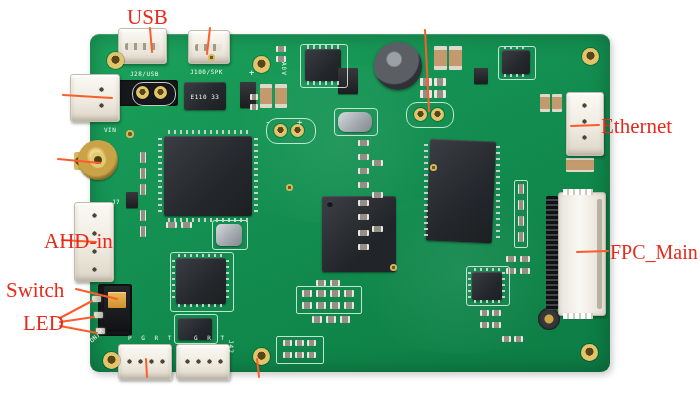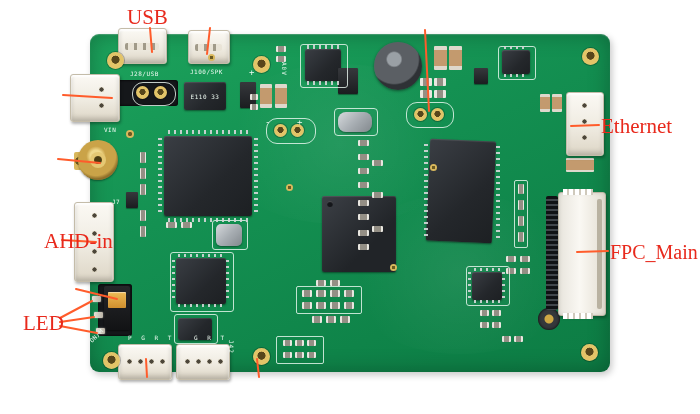--- a/index.html
+++ b/index.html
@@ -314,16 +314,17 @@
       <line x1="60" y1="326" x2="97" y2="333"></line>
       <line x1="147" y1="377" x2="146" y2="359"></line>
       <line x1="259" y1="377" x2="257" y2="359"></line>
       <line x1="599" y1="125" x2="571" y2="126"></line>
       <line x1="608" y1="251" x2="577" y2="252"></line>
     </g>
   </svg>
 
   <div class="lbl" style="left:127px;top:5px;">USB</div>
   <div class="lbl" style="left:0px;top:229px;margin-left:44px;">AHD-in</div>
+  <div class="lbl" style="left:6px;top:278px;">Switch</div>
   <div class="lbl" style="left:23px;top:311px;">LED</div>
   <div class="lbl" style="left:601px;top:114px;">Ethernet</div>
   <div class="lbl" style="left:610px;top:240px;font-size:20px;">FPC_Main</div>
 </div>
 
 </body></html>

